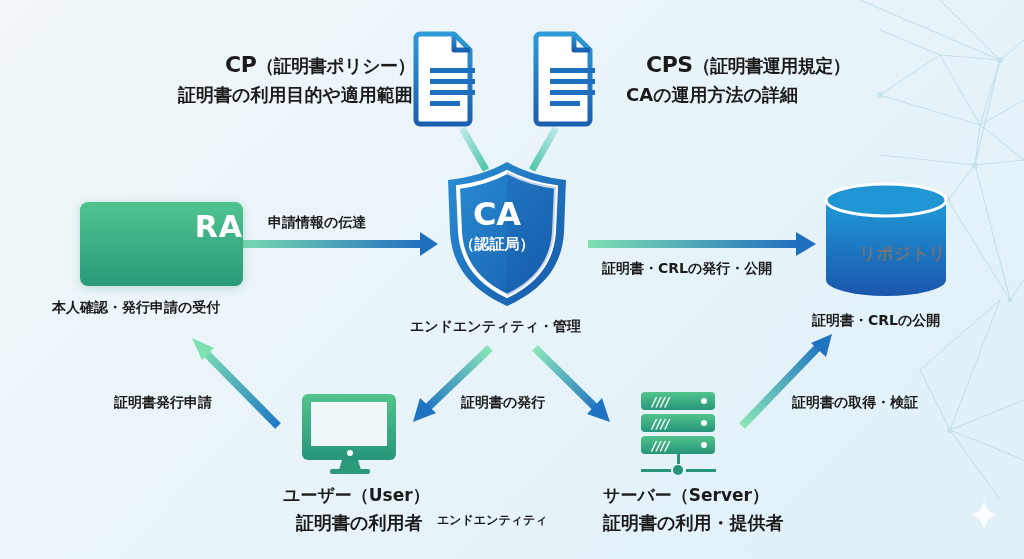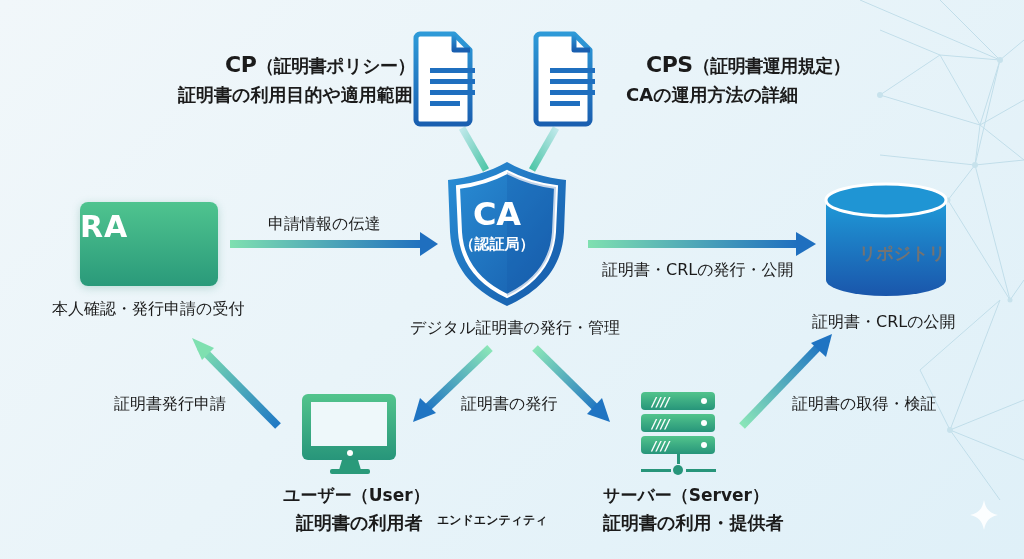--- a/index.html
+++ b/index.html
@@ -8,27 +8,27 @@
     background: linear-gradient(135deg, #f1f7fa 0%, #e9f4f9 45%, #dff0f8 100%);
     font-family: "DejaVu Sans", "Liberation Sans", sans-serif;
     color:#1a1a1a;
   }
   #bg-net { position:absolute; left:0; top:0; width:1024px; height:559px; }
   #arrows { position:absolute; left:0; top:0; width:1024px; height:559px; }
   .txt { position:absolute; white-space:nowrap; font-weight:bold; color:#1b1b1b; }
   .title-lg { font-size:22px; letter-spacing:-0.5px;margin-left:20px; }
   .title-lg .paren { font-size:18px; font-weight:bold; }
   .sub { font-size:18px; font-weight:bold; }
-  .lbl { font-size:16px; font-weight:normal; }
+  .lbl { font-size:14px; font-weight:bold; }
   .ra-box {
     position:absolute; left:80px; top:202px; width:138px; height:84px;
     border-radius:8px;
     background: linear-gradient(180deg, #4fc48f 0%, #2a9a7a 100%);
     box-shadow: 0 2px 8px rgba(40,140,110,0.25);
-    color:#fff; text-align:left;
+    color:#fff; text-align:right;padding-left:25px;
   }
   .ra-box .big { font-size:30px; font-weight:bold; margin-top:8px; line-height:34px; letter-spacing:1px; }
   .ra-box .small { font-size:15px; font-weight:bold; line-height:20px; }
   .shield-label { position:absolute; left:451px; top:196px; width:92px; text-align:center; color:#fff; }
   .shield-label .big { font-size:32px; font-weight:bold; line-height:36px; }
   .shield-label .small { font-size:15px; font-weight:bold; line-height:20px; margin-top:2px; }
   .repo-label { position:absolute; left:826px; top:242px; width:120px; text-align:right; color:#737373; font-size:17px; font-weight:bold; }
   svg text { font-family: "DejaVu Sans", "Liberation Sans", sans-serif; }
 </style>
 </head>
@@ -225,21 +225,21 @@
 
 <div class="ra-box">
   <div class="big">RA</div>
 </div>
 <div class="txt lbl" style="left:52px; top:299px;">本人確認・発行申請の受付</div>
 
 <div class="shield-label">
   <div class="big">CA</div>
   <div class="small">（認証局）</div>
 </div>
-<div class="txt lbl" style="left:410px; top:318px;">デジタル証明書の発行・管理</div>
+<div class="txt lbl" style="left:410px; top:318px;">エンドエンティティ・管理</div>
 
 <div class="repo-label">リポジトリ</div>
 <div class="txt lbl" style="left:812px; top:312px;">証明書・CRLの公開</div>
 
 <div class="txt lbl" style="left:268px; top:214px;">申請情報の伝達</div>
 <div class="txt lbl" style="left:602px; top:260px;">証明書・CRLの発行・公開</div>
 <div class="txt lbl" style="left:114px; top:394px;">証明書発行申請</div>
 <div class="txt lbl" style="left:461px; top:394px;">証明書の発行</div>
 <div class="txt lbl" style="left:792px; top:394px;">証明書の取得・検証</div>
 

